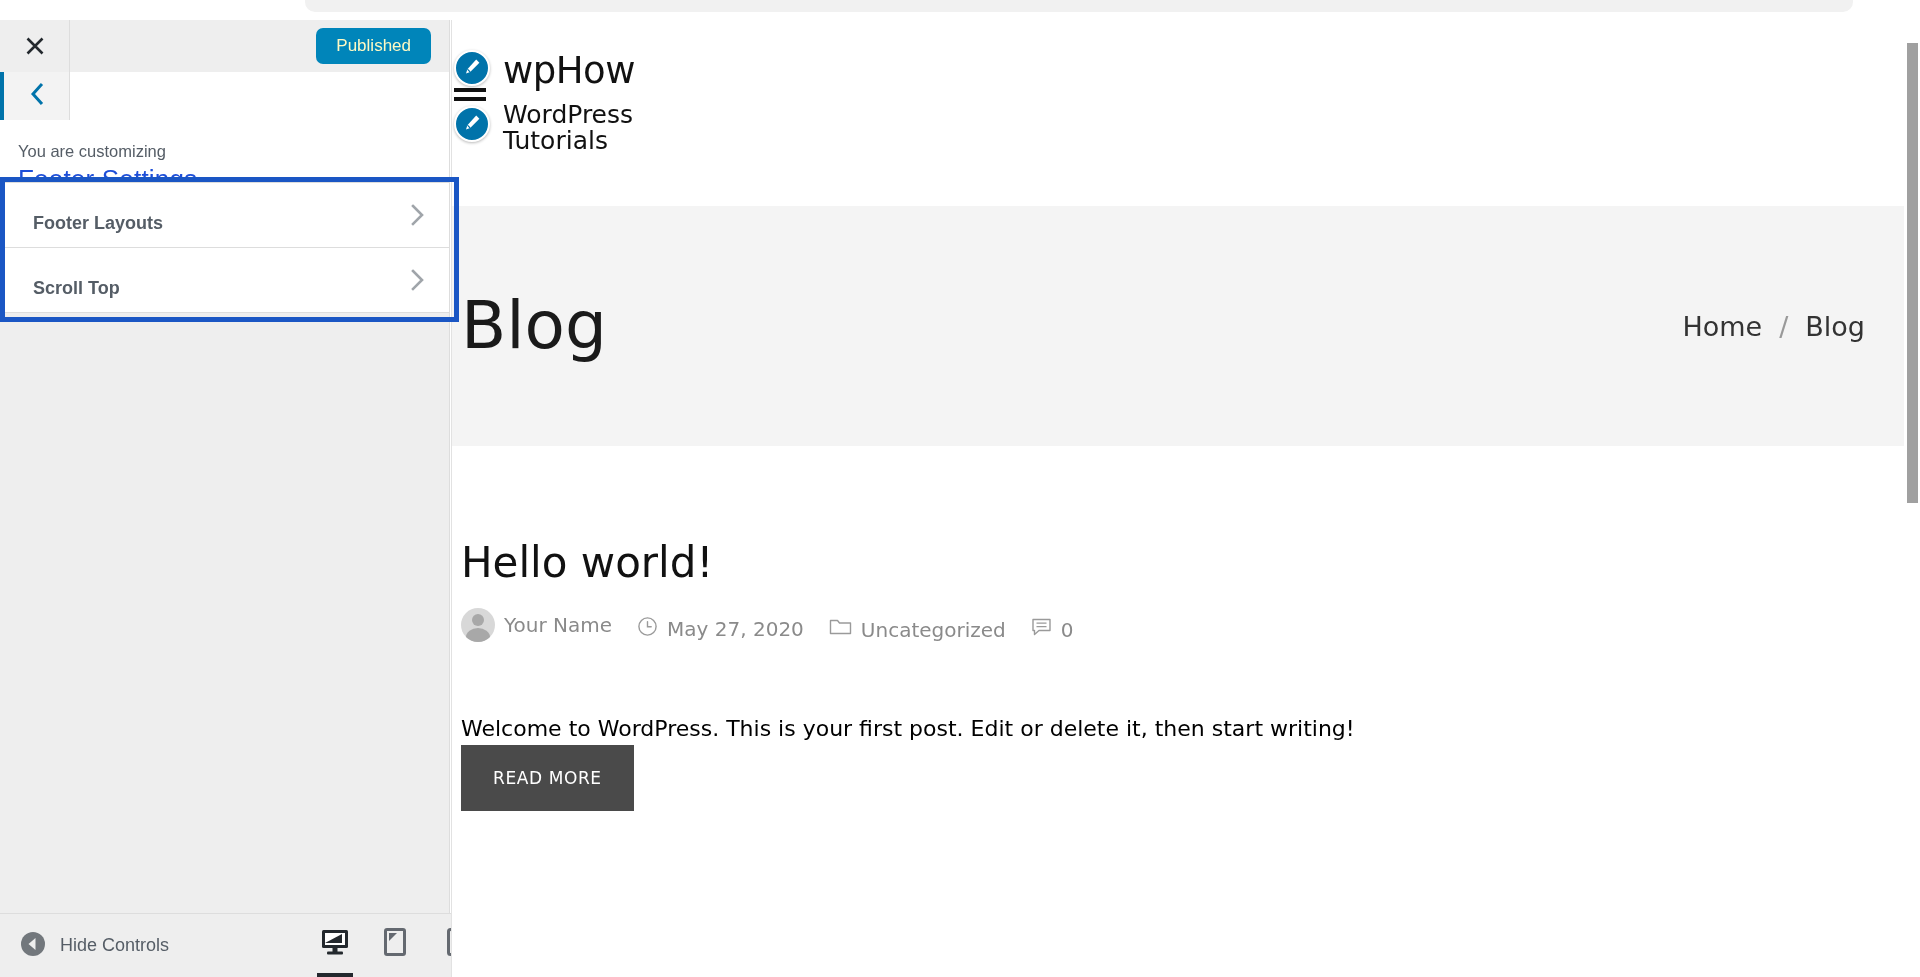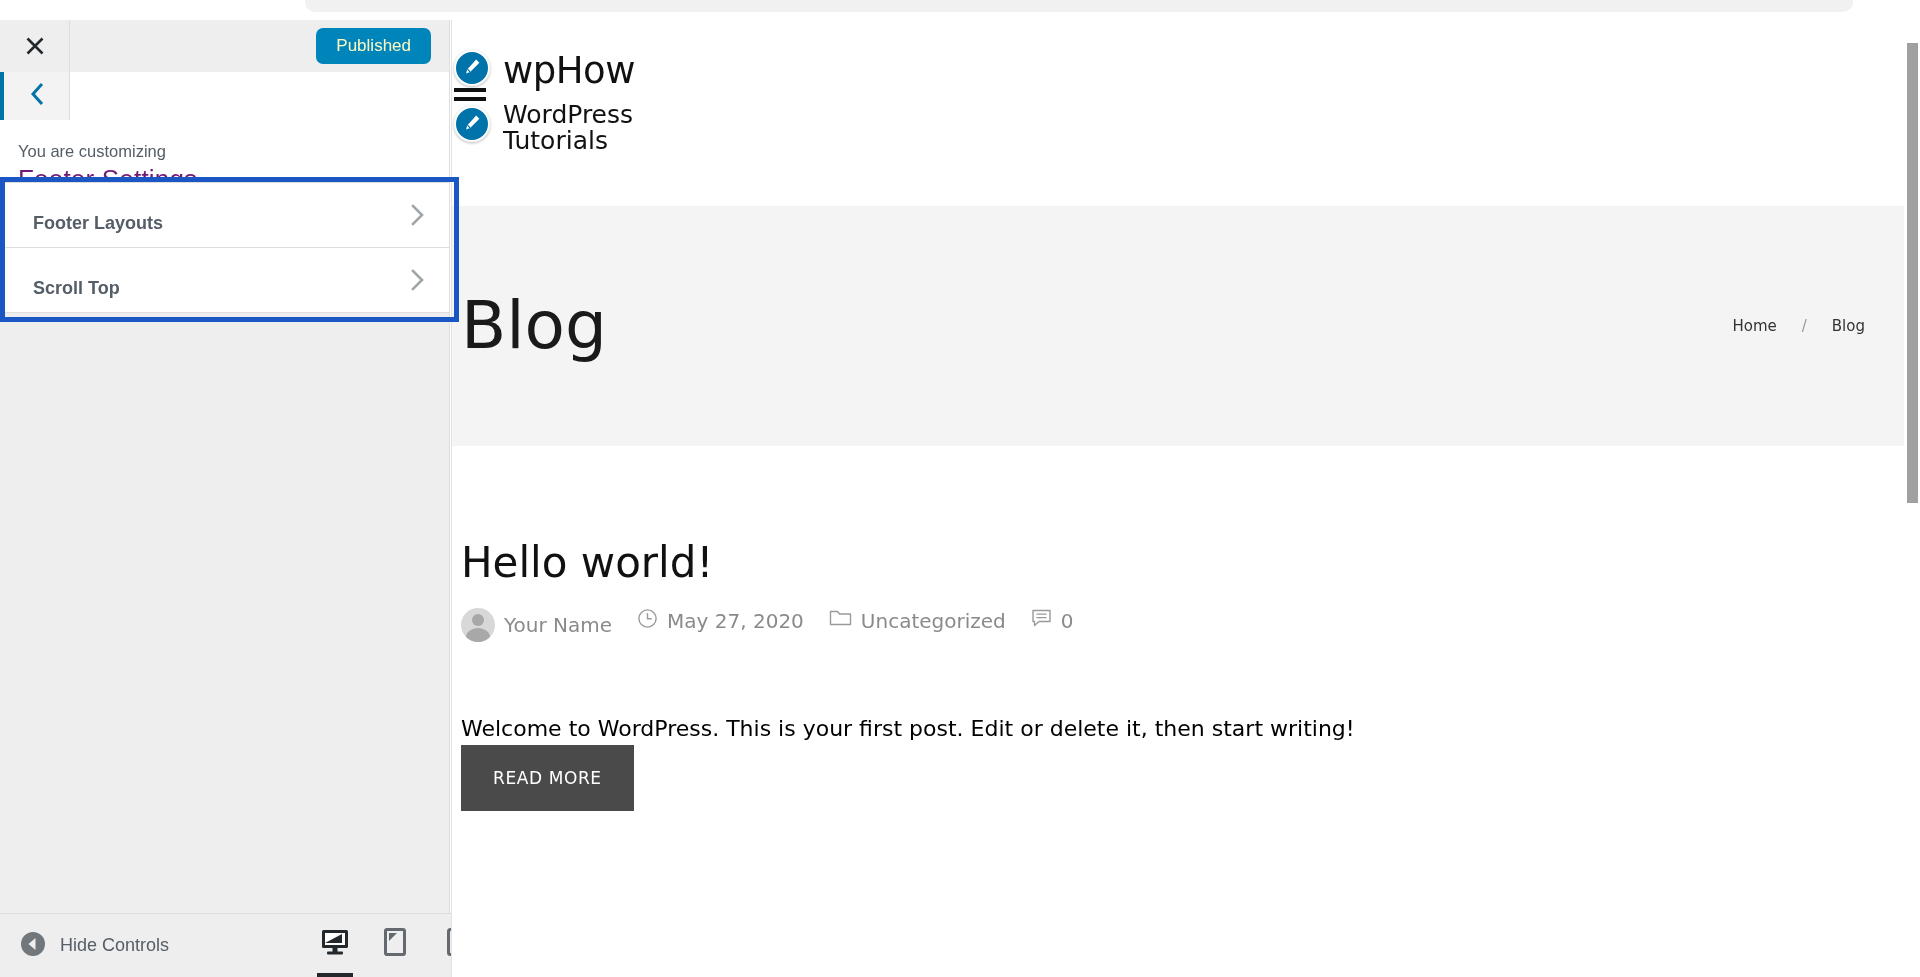--- a/index.html
+++ b/index.html
@@ -83,21 +83,21 @@
     flex: 1;
     padding: 22px 0 0 18px;
   }
   #panel-supertitle {
     font-size: 16.5px;
     color: #555d66;
     line-height: 1.2;
   }
   #panel-title {
     font-size: 26px;
-    color: #701a75;
+    color: #1d4ed8;
     font-weight: 300;
     line-height: 1.45;
     letter-spacing: .2px;
     text-decoration: underline;
   }
 
   
   #section-list-highlight {
     position: absolute;
     top: 157px; left: 0;
@@ -250,45 +250,45 @@
   #page-hero-title {
     font-size: 66px;
     color: #1a1a1a;
     font-weight: normal;
     font-family: "DejaVu Sans", sans-serif;
     flex: 1;
     padding-left: 9px;
     line-height: 1;
   }
   #breadcrumb {
-    font-size: 15px;
+    font-size: 27px;
     color: #333333;
     font-family: "DejaVu Sans", sans-serif;
-    display: flex; align-items: center; gap: 25px;
+    display: flex; align-items: center; gap: 17px;
   }
   #breadcrumb .crumb-sep { color: #999999; }
   #breadcrumb-home { cursor: pointer; }
 
   
   #post-area {
     position: absolute; top: 426px; left: 0;
     width: 1469px; bottom: 0;
     background: #ffffff;
     padding: 96px 0 0 9px;
   }
   #post-title {
     font-size: 42px;
     color: #111111;
     font-weight: normal;
     font-family: "DejaVu Sans", sans-serif;
     line-height: 1;
     cursor: pointer;
   }
   #post-meta {
-    display: flex; align-items: flex-start;
+    display: flex; align-items: flex-end;
     margin-top: 24px;
     gap: 8px;
     font-size: 20px;
     color: #8a8a8a;
     font-family: "DejaVu Sans", sans-serif;
   }
   .meta-item { display: flex; align-items: center; gap: 9px; margin-right: 17px; }
   #avatar {
     width: 34px; height: 34px;
     border-radius: 50%;

